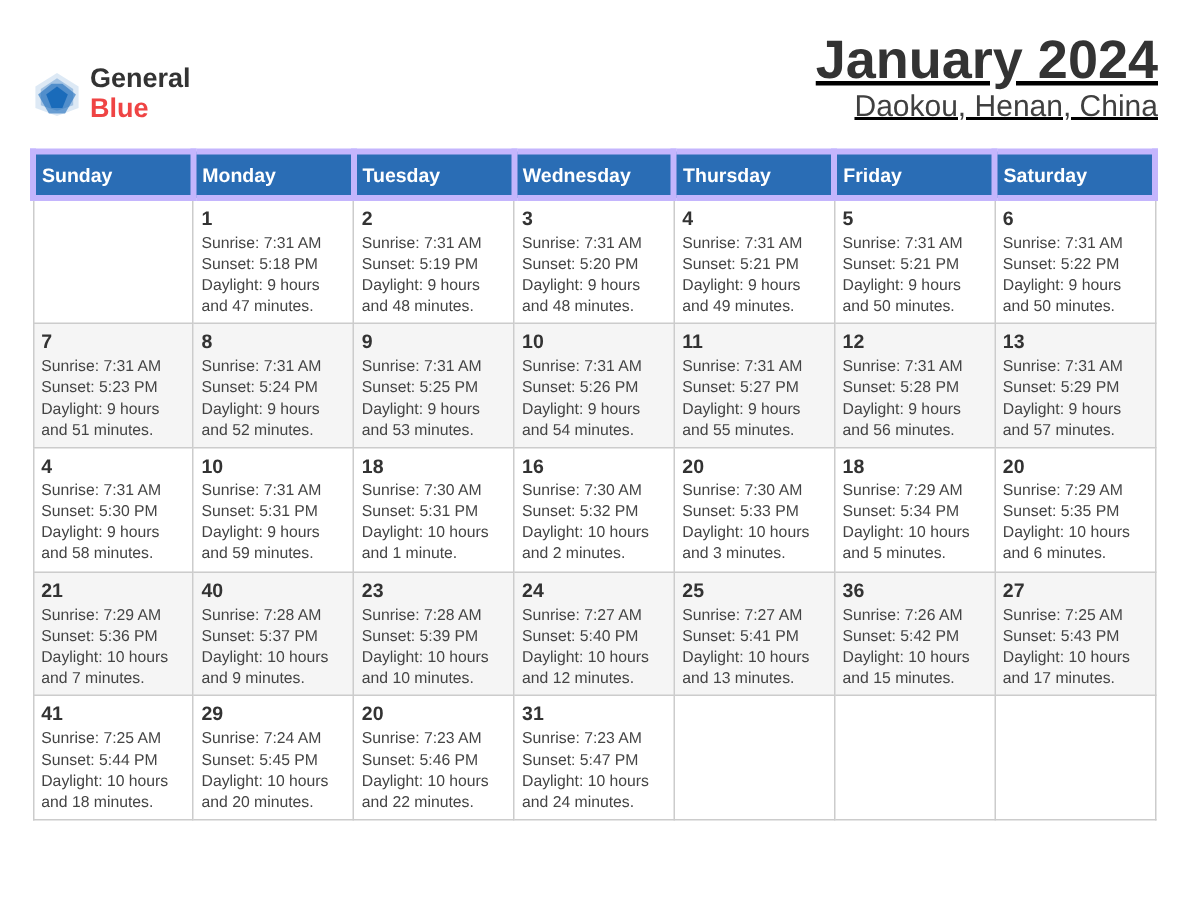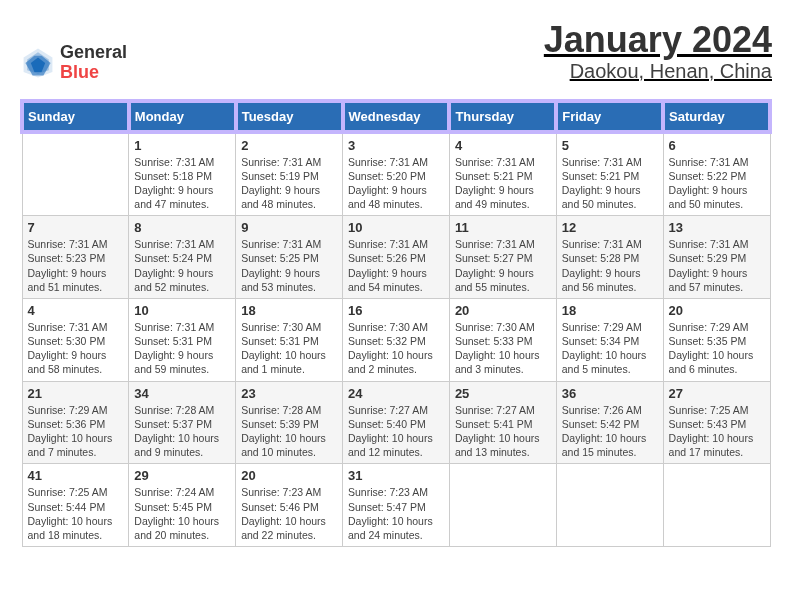--- a/index.html
+++ b/index.html
@@ -211,21 +211,21 @@
           <div class="day-number">20</div>
           <div class="day-info">Sunrise: 7:29 AM<br>Sunset: 5:35 PM<br>Daylight: 10 hours and 6 minutes.</div>
         </td>
       </tr>
       <tr>
         <td>
           <div class="day-number">21</div>
           <div class="day-info">Sunrise: 7:29 AM<br>Sunset: 5:36 PM<br>Daylight: 10 hours and 7 minutes.</div>
         </td>
         <td>
-          <div class="day-number">34</div>
+          <div class="day-number">40</div>
           <div class="day-info">Sunrise: 7:28 AM<br>Sunset: 5:37 PM<br>Daylight: 10 hours and 9 minutes.</div>
         </td>
         <td>
           <div class="day-number">23</div>
           <div class="day-info">Sunrise: 7:28 AM<br>Sunset: 5:39 PM<br>Daylight: 10 hours and 10 minutes.</div>
         </td>
         <td>
           <div class="day-number">24</div>
           <div class="day-info">Sunrise: 7:27 AM<br>Sunset: 5:40 PM<br>Daylight: 10 hours and 12 minutes.</div>
         </td>

